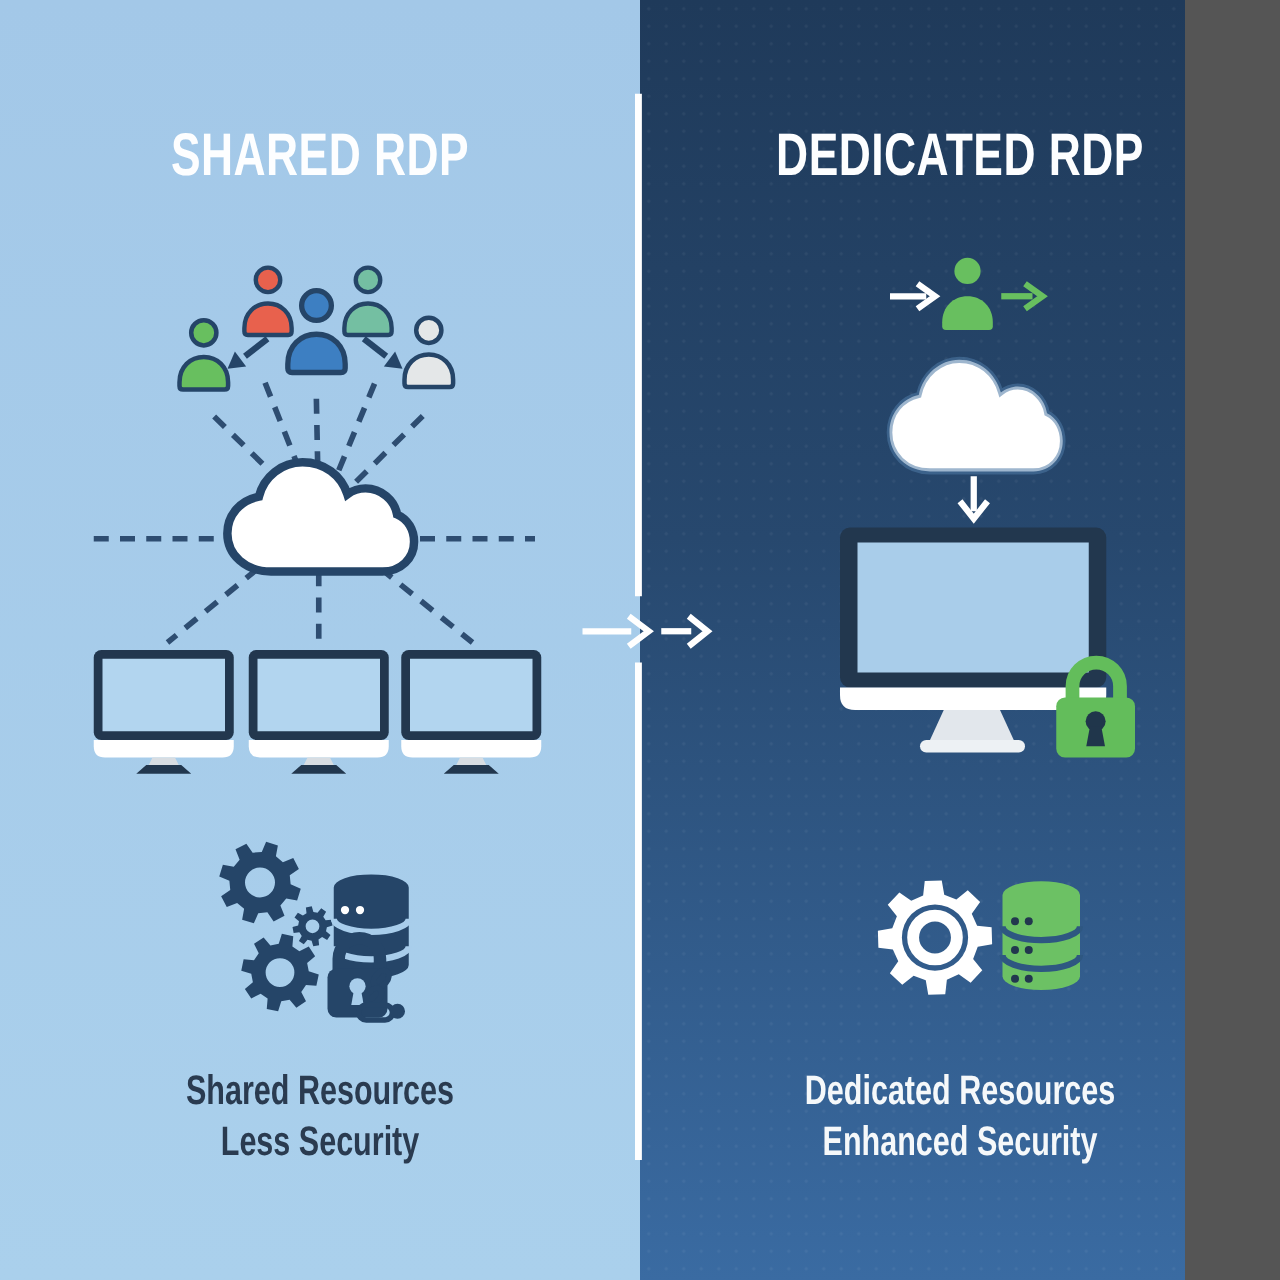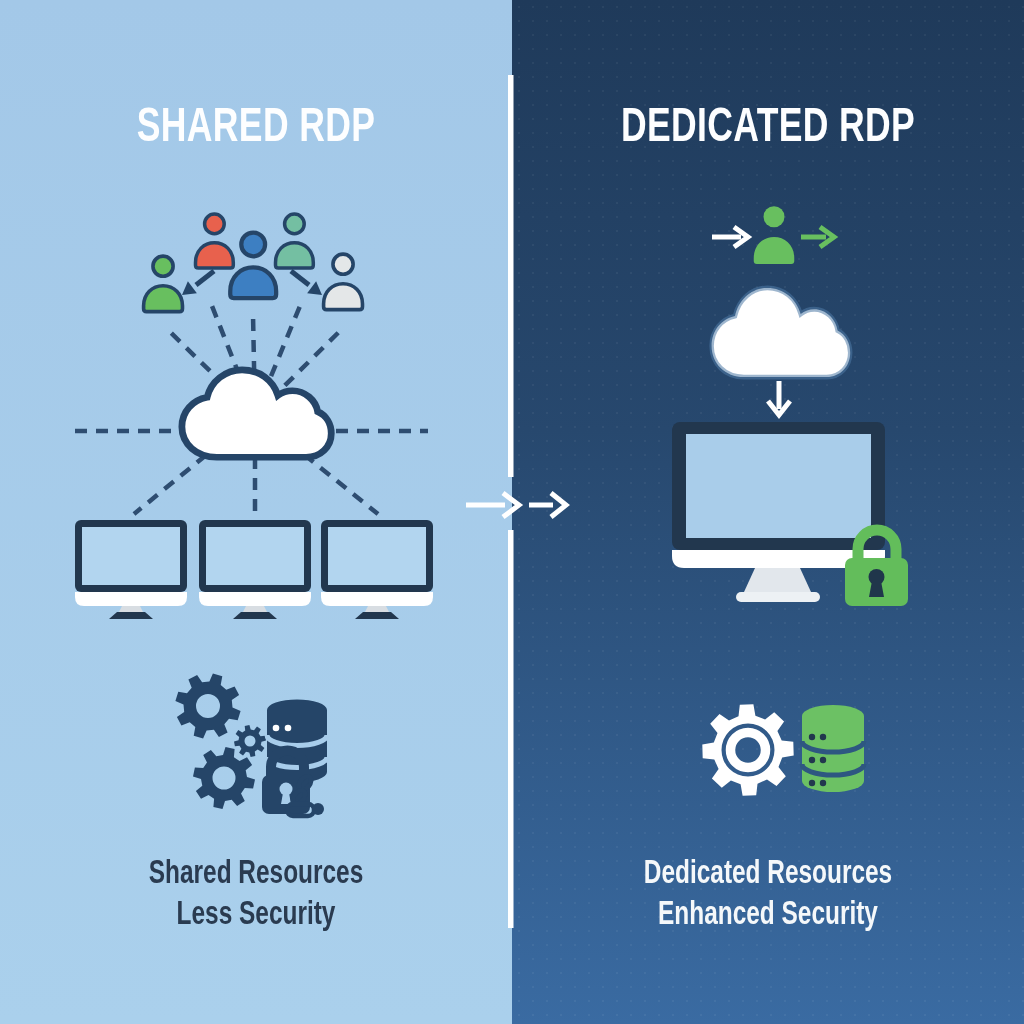--- a/index.html
+++ b/index.html
@@ -1,17 +1,17 @@
 <!DOCTYPE html>
 <html style="--bgLeftTop: #a3c8e8; --bgLeftBottom: #aad0ec; --bgRightTop: #1f3a5a; --bgRightBottom: #3a6ba2; --navy: #254568; --frame: #22374e; --green: #68bf5f; --lockGreen: #63bd5b; --dbGreen: #6cc164; --teal: #74bfa2; --red: #e8614d; --blue: #3d7fc2; --gray: #e4e7e8; --white: #ffffff; --screenL: #b2d5ef; --screenR: #a9cdea; --dash: #2e4d71; --standL: #d8dde2; --standR: #e2e7ec; --capLeft: #2a3b50; --capRight: #f5f8fa;"><head>
 <meta charset="utf-8">
 <style>
   html,body{margin:0;padding:0;background:#555;}
   .stage{
-    position:relative;width:1024px;height:1024px;overflow:hidden;
+    position:relative;width:948px;height:1024px;overflow:hidden;
     font-family:"Liberation Sans",sans-serif;
   }
   .panel{position:absolute;top:0;height:1024px;width:512px;}
   .panel.left{left:0;background:linear-gradient(180deg,var(--bgLeftTop),var(--bgLeftBottom));}
   .panel.right{
     left:512px;
     background-image:
       radial-gradient(rgba(255,255,255,0.05) 1px, transparent 1.6px),
       linear-gradient(180deg,var(--bgRightTop) 0%, #27486e 42%, var(--bgRightBottom) 100%);
     background-size:14px 14px,100% 100%;

